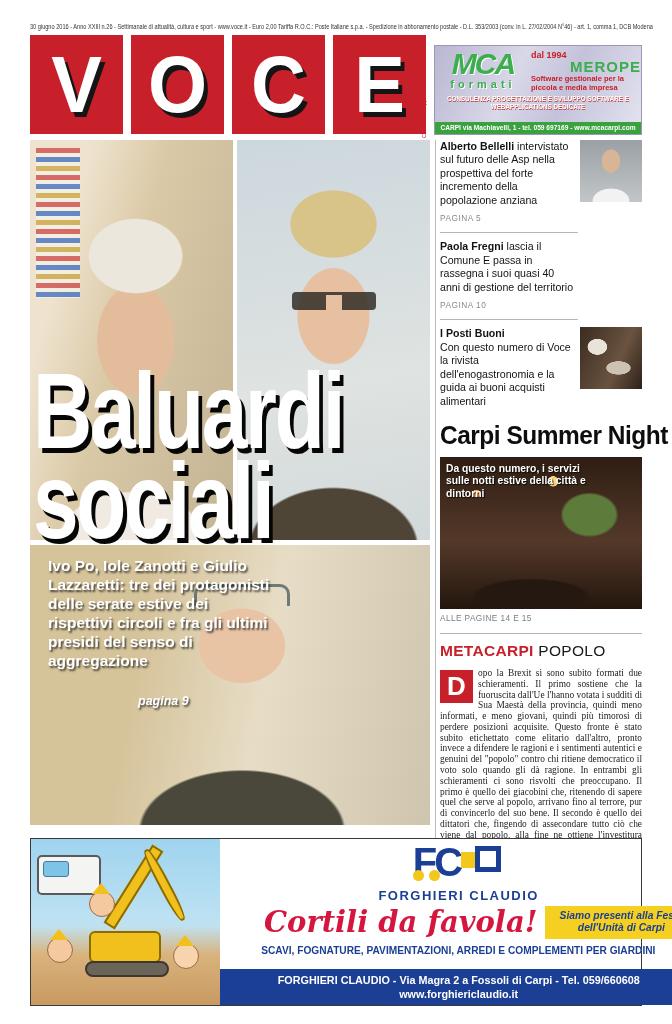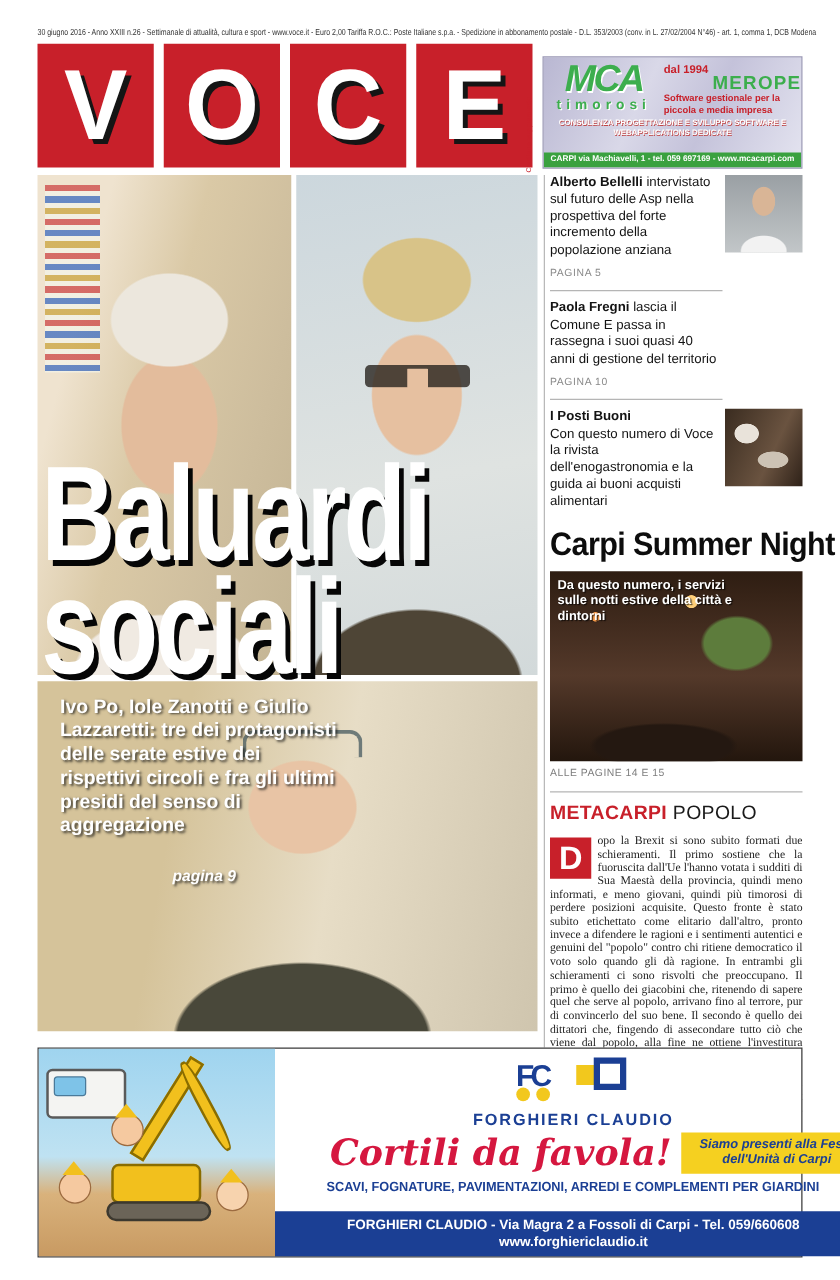--- a/index.html
+++ b/index.html
@@ -181,21 +181,21 @@
   .truck-win { position:absolute; left:12px; top:22px; width:26px; height:16px;
     background:#7ec3e8; border:1px solid #4a7a9a; border-radius:3px; }
   .dwarf { position:absolute; width:26px; height:26px; border-radius:50%;
     background:#f5c9a0; border:1.5px solid #9c6b40; }
   .dwarf::after { content:""; position:absolute; left:2px; top:-9px; width:0; height:0;
     border-left:9px solid transparent; border-right:9px solid transparent;
     border-bottom:11px solid #f2c01d; }
   .d1 { left:16px; top:98px; } .d2 { left:58px; top:52px; } .d3 { left:142px; top:104px; background:#f7d3ae; }
   .ad-right { flex:1; display:flex; flex-direction:column; align-items:center; padding-top:5px; }
   .fcg { position:relative; height:42px; width:120px; }
-  .fcg-f { position:absolute; left:14px; top:0; font-size:24px; font-weight:bold; color:#1b3f94; letter-spacing:-3px; line-height:36px; }
+  .fcg-f { position:absolute; left:14px; top:0; font-size:40px; font-weight:bold; color:#1b3f94; letter-spacing:-3px; line-height:36px; }
   .fcg-dot { position:absolute; width:11px; height:11px; border-radius:50%; background:#f2c81d; top:26px; }
   .fcg-dot.a { left:14px; } .fcg-dot.b { left:30px; }
   .fcg-ysq { position:absolute; left:62px; top:8px; width:16px; height:16px; background:#f2c81d; }
   .fcg-osq { position:absolute; left:76px; top:2px; width:26px; height:26px; border:5px solid #1b3f94; }
   .fcg-name { font-size:13px; font-weight:bold; color:#1b3f94; letter-spacing:1.5px; margin-top:2px; }
   .slogan-row { display:flex; align-items:center; gap:8px; margin-top:2px;padding-left:44px; }
   .slogan { font-family:"DejaVu Serif", serif; font-style:italic; font-weight:bold;
     font-size:29px; color:#d5173f; letter-spacing:0; white-space:nowrap; }
   .presence { background:#f5d020; padding:4px 8px; width:152px; text-align:center;
     font-size:10.3px; font-weight:bold; font-style:italic; color:#1b3f94; line-height:12.5px; }
@@ -225,21 +225,21 @@
         <span>E</span>
       </div>
   </div>
 
   <div class="supp-note">Contiene supplemento</div>
 
   <div class="mca">
     <div class="mca-top">
       <div class="mca-brand">
         <div class="mca-big">MCA</div>
-        <span class="mca-soft">timorosi</span>
+        <span class="mca-soft">formati</span>
       </div>
       <div class="mca-info">
         <div class="mca-since">dal 1994</div>
         <div class="mca-prod">MEROPE</div>
         <div class="mca-desc">Software gestionale per la piccola e media impresa</div>
       </div>
     </div>
     <div class="mca-serv">CONSULENZA PROGETTAZIONE E SVILUPPO SOFTWARE E WEBAPPLICATIONS DEDICATE</div>
     <div class="mca-bar">CARPI via Machiavelli, 1 - tel. 059 697169 - www.mcacarpi.com</div>
   </div>

